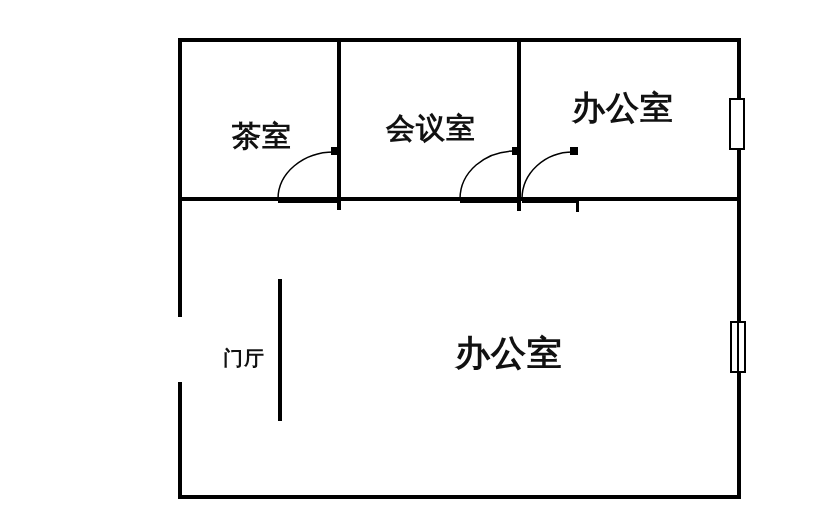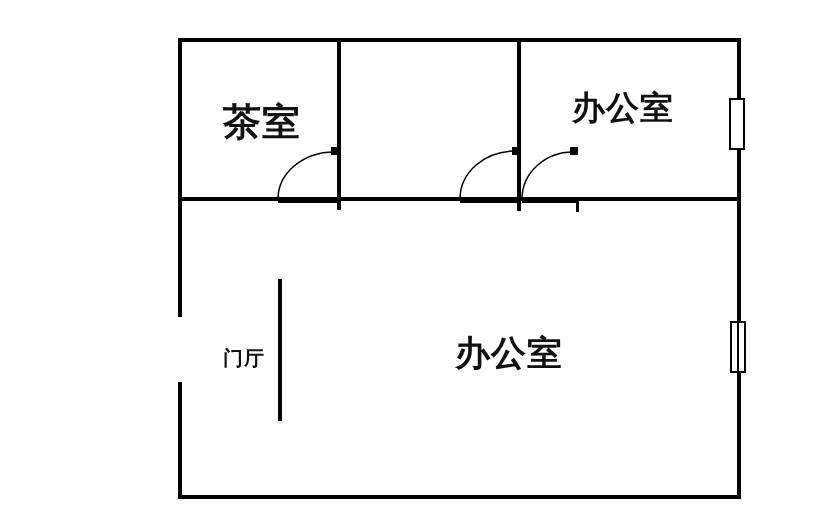--- a/index.html
+++ b/index.html
@@ -50,17 +50,18 @@
       <rect x="331" y="147" width="8" height="8" fill="#000000"></rect>
       <path d="M 460 199 A 55 48 0 0 1 515 151" fill="none" stroke="#000000" stroke-width="1.5"></path>
       <rect x="512" y="147" width="8" height="8" fill="#000000"></rect>
       <path d="M 522 199 A 51 47 0 0 1 573 152" fill="none" stroke="#000000" stroke-width="1.5"></path>
       <rect x="570" y="147" width="8" height="8" fill="#000000"></rect>
       <rect x="730" y="99" width="14" height="50" fill="#ffffff" stroke="#000000" stroke-width="2" shape-rendering="crispEdges"></rect>
       <rect x="731" y="322" width="14" height="50" fill="#ffffff" stroke="#000000" stroke-width="2" shape-rendering="crispEdges"></rect>
       <line x1="738" y1="322" x2="738" y2="372" stroke="#000000" stroke-width="2" shape-rendering="crispEdges"></line>
     </svg>
 
-  <div class="room-label" style="left: 262px; top: 122px; font-size: 38px;">茶室</div>
+  <div class="room-label" style="left: 262px; top: 136px; font-size: 29px;">茶室</div>
+  <div class="room-label" style="left: 431px; top: 128px; font-size: 29px;">会议室</div>
   <div class="room-label" style="left: 623px; top: 107px; font-size: 33px;">办公室</div>
   <div class="room-label" style="left: 509px; top: 352px; font-size: 35px;">办公室</div>
   <div class="room-label" style="left: 244px; top: 358px; font-size: 20px;">门厅</div>
 </div>
 
 </body></html>

